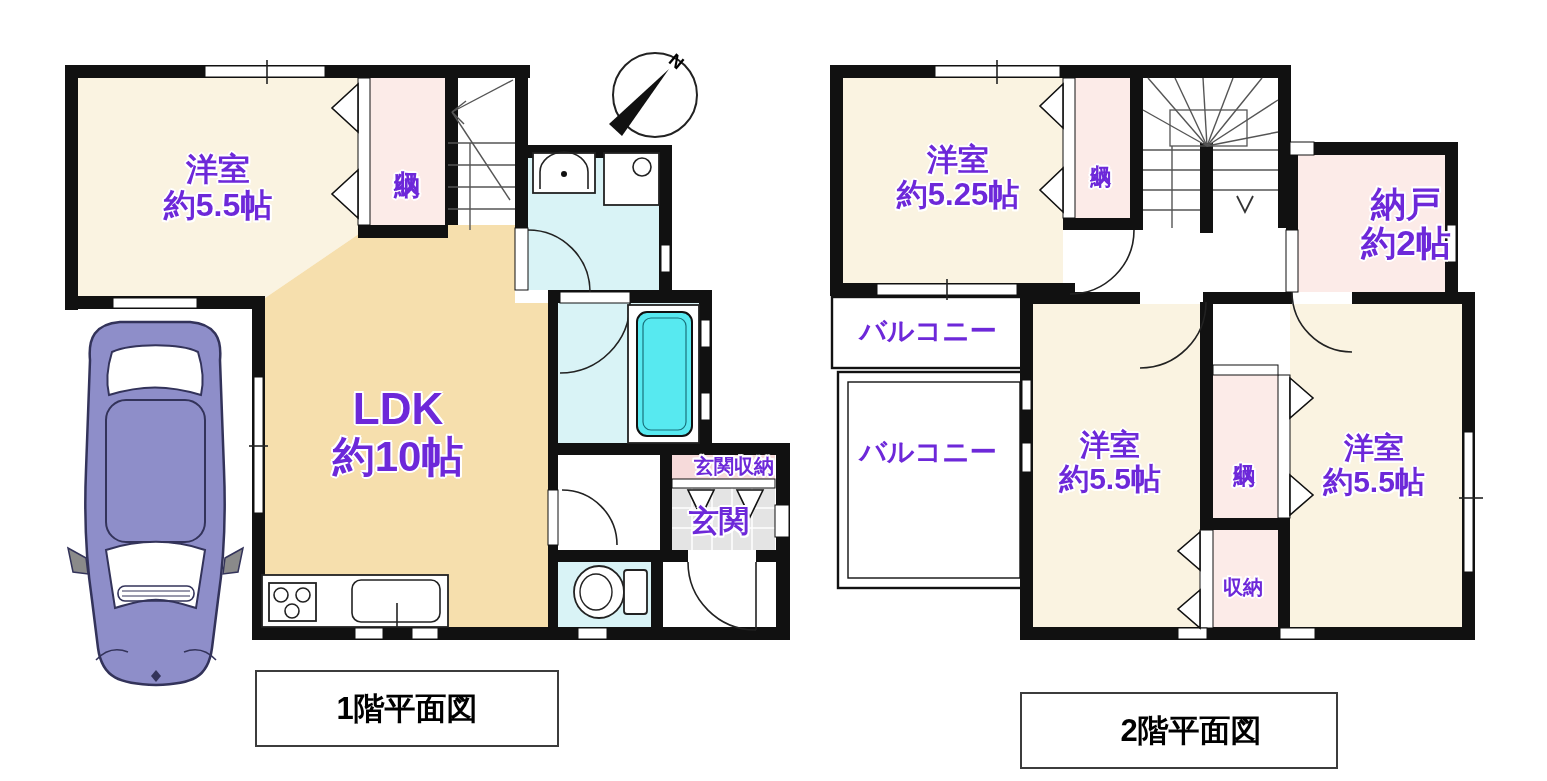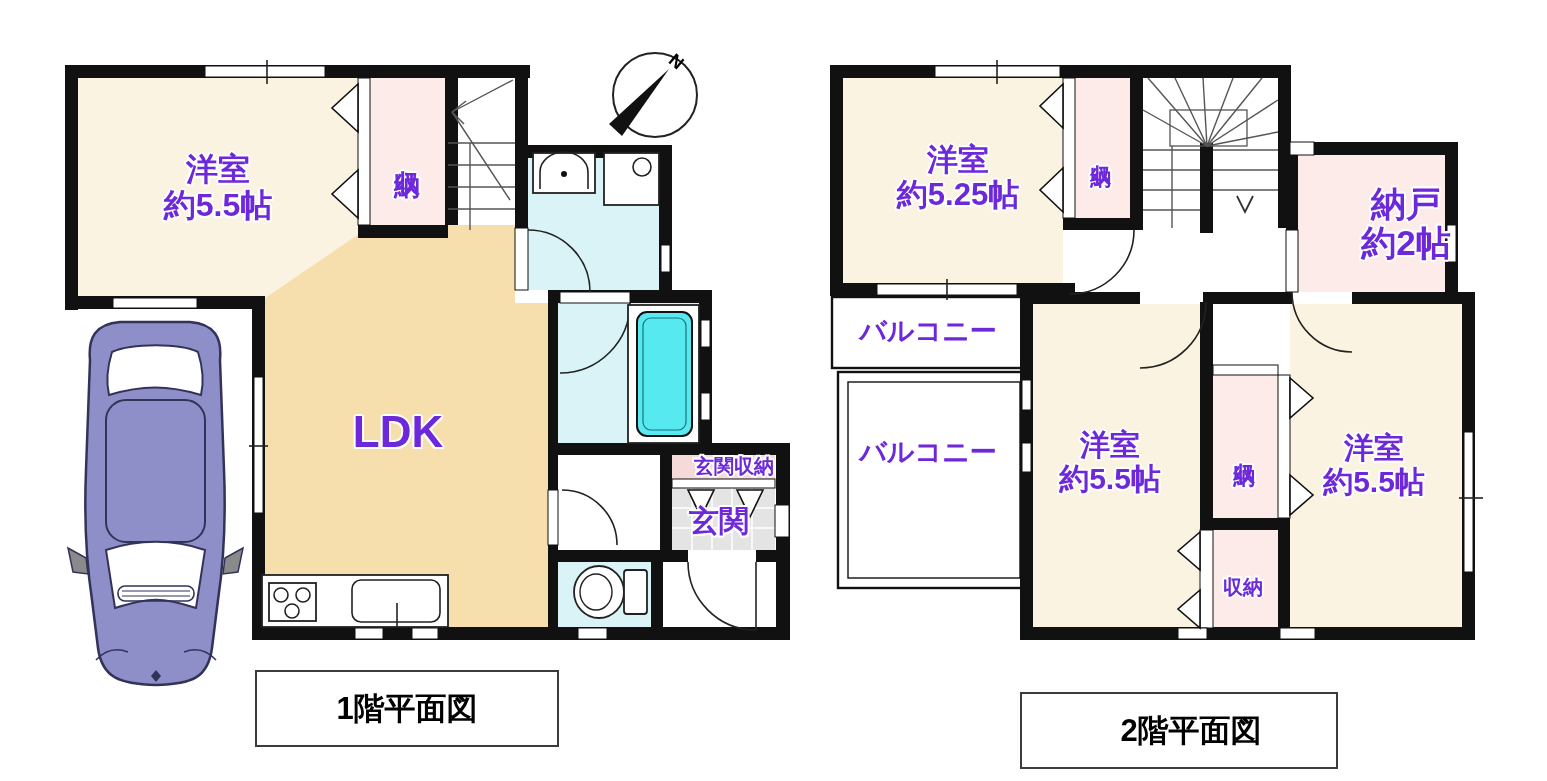--- a/index.html
+++ b/index.html
@@ -284,20 +284,21 @@
 
 <div class="north" style="left:676px;top:62px;">N</div>
 
 <div class="lbl" style="left:218px;top:188px;font-size:32px;">
   <div>洋室</div>
   <div>約5.5帖</div>
 </div>
 <div class="lbl vert" style="left:407px;top:152px;font-size:26px;">収納</div>
 <div class="lbl" style="left:398px;top:432px;font-size:44px;text-align:center;">
   <div>LDK</div>
+  <div style="font-size:42px;">約10帖</div>
 </div>
 <div class="lbl" style="left:722px;top:466px;font-size:20px;margin-left:12px;">玄関収納</div>
 <div class="lbl" style="left:719px;top:521px;font-size:30px;">玄関</div>
 
 <div class="lbl" style="left:958px;top:178px;font-size:31px;">
   <div>洋室</div>
   <div>約5.25帖</div>
 </div>
 <div class="lbl vert" style="left:1101px;top:150px;font-size:21px;">収納</div>
 <div class="lbl" style="left:1366px;top:223px;font-size:35px;margin-left:40px;">

